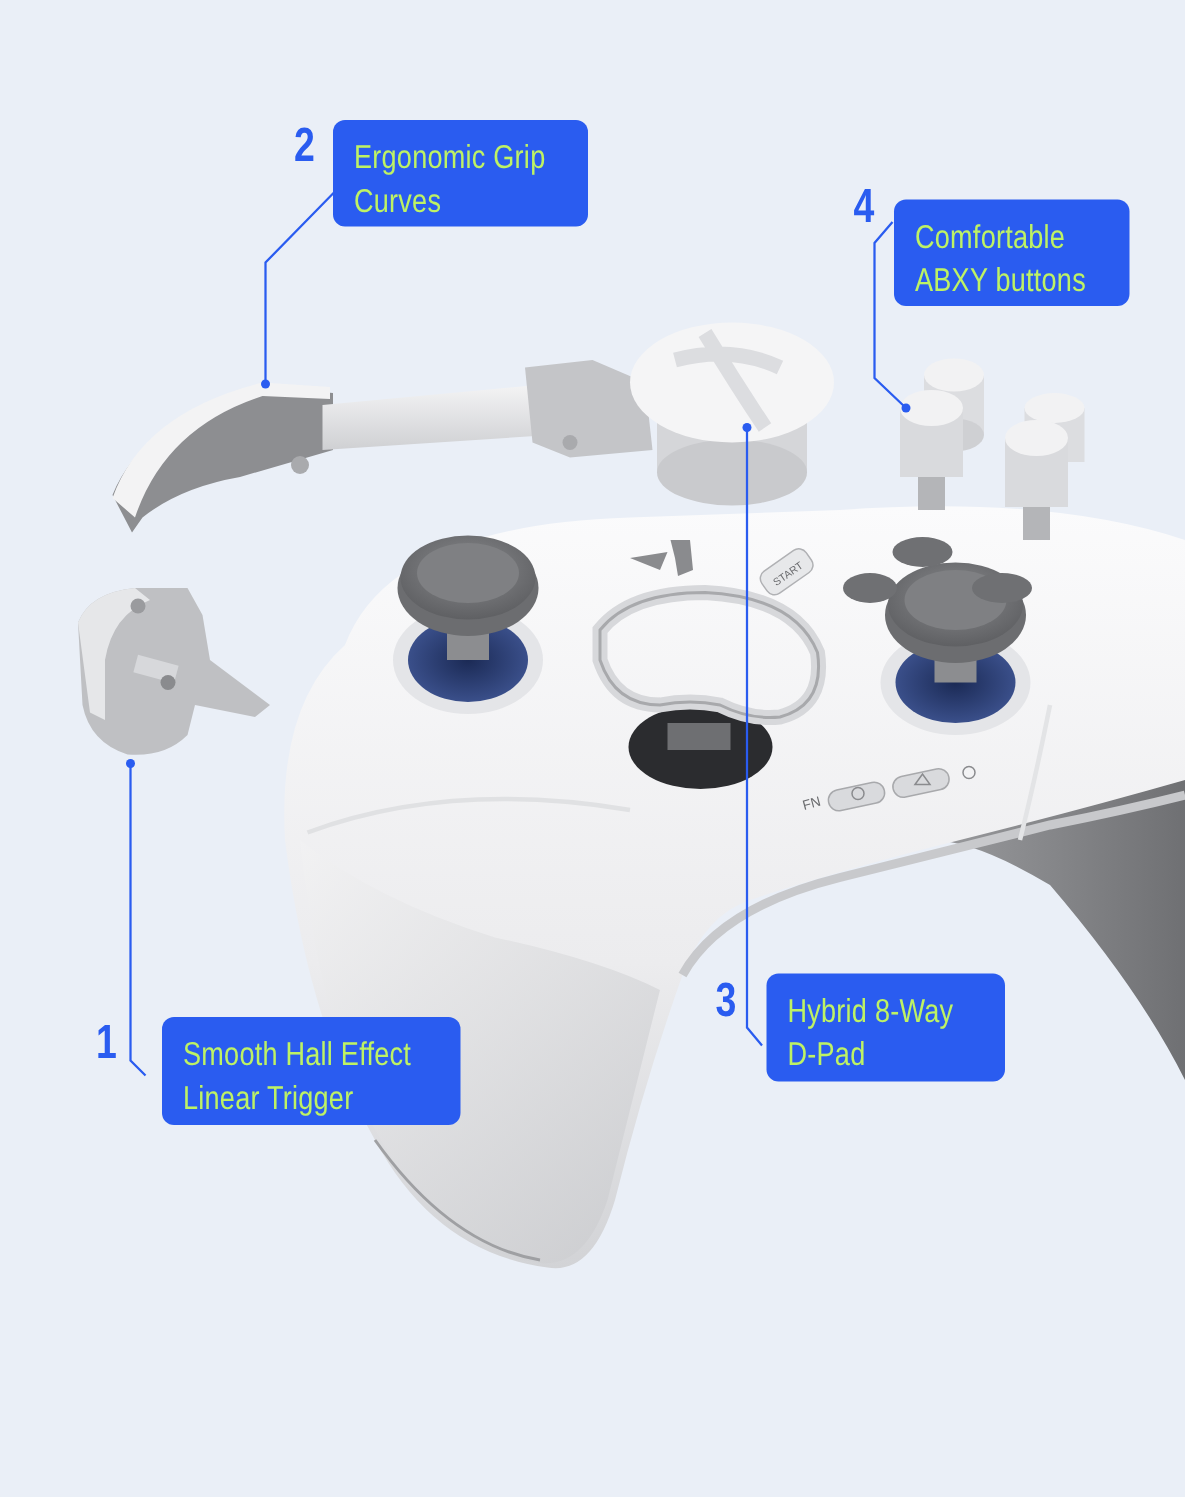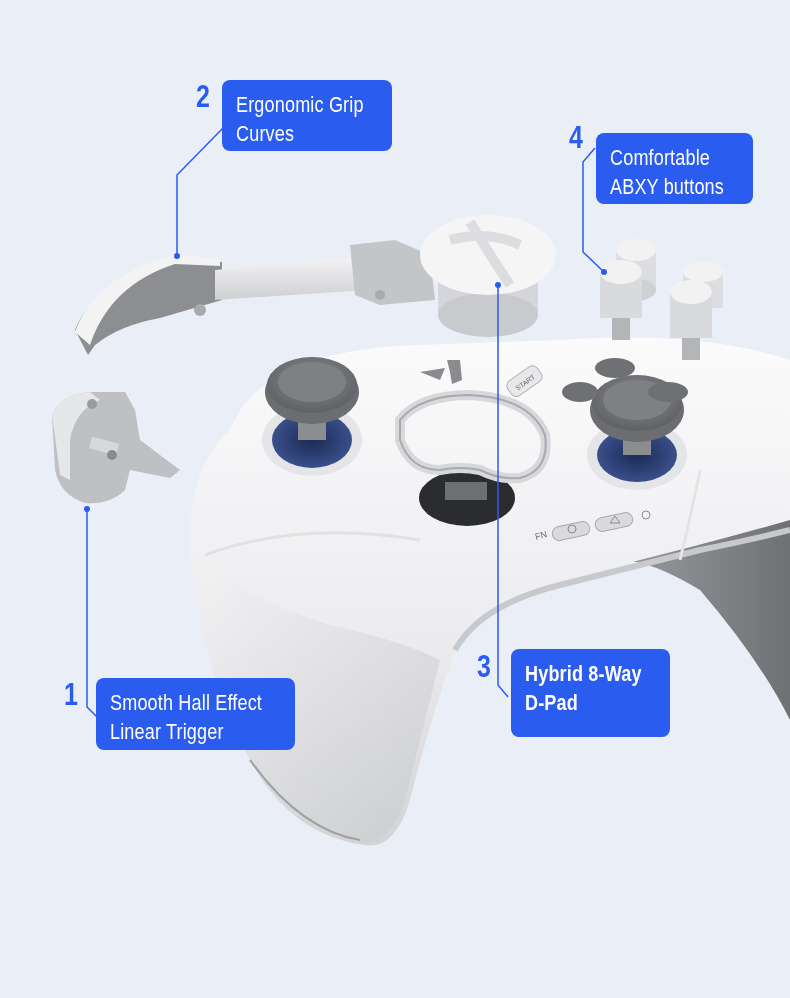--- a/index.html
+++ b/index.html
@@ -1,21 +1,21 @@
 <!DOCTYPE html>
 <html><head>
 <meta charset="utf-8">
 <style>
   html, body { margin: 0; padding: 0; }
   body { width: 790px; height: 998px; background: #eaeff7; overflow: hidden; position: relative; font-family: "Liberation Sans", "DejaVu Sans", sans-serif; }
   .stage { position: absolute; left: 0; top: 0; width: 790px; height: 998px; }
   .art { position: absolute; left: 0; top: 0; }
   .callout { position: absolute; }
   .num { position: absolute; color: #2a5cf0; font-weight: bold; font-size: 32px; line-height: 32px; font-family: "Liberation Sans Narrow", "Liberation Sans", sans-serif; transform: scaleX(0.78); transform-origin: left top; }
-  .label { position: absolute; background: #2a5cf0; color: #ffffff; border-radius: 8px; padding: 10px 4px 10px 14px; box-sizing: border-box; }
+  .label { position: absolute; background: #2a5cf0; color: #bef264; border-radius: 8px; padding: 10px 4px 10px 14px; box-sizing: border-box; }
   .label span { display: block; font-size: 22px; line-height: 29px; white-space: nowrap; transform: scaleX(0.82); transform-origin: left center; letter-spacing: 0.2px; }
 </style>
 </head>
 <body>
 
 <div class="stage">
   <svg class="art" width="790" height="998" viewBox="0 0 790 998">
     <defs>
       <linearGradient id="bodyG" x1="0" y1="0" x2="0" y2="1">
         <stop offset="0" stop-color="#fbfbfc"></stop>
@@ -180,26 +180,26 @@
   <div class="callout">
     <div class="num" style="left:569px; top:121px;">4</div>
     <div class="label" style="left:596px; top:121px; width:157px; height:71px;margin-top:12px;">
       <span>Comfortable</span>
       <span>ABXY buttons</span>
     </div>
   </div>
 
   <div class="callout">
     <div class="num" style="left:477px; top:650px;">3</div>
-    <div class="label" style="left:511px; top:649px; width:159px; height:88px;font-weight:bold;">
+    <div class="label" style="left:511px; top:649px; width:159px; height:72px;">
       <span>Hybrid 8-Way</span>
       <span>D-Pad</span>
     </div>
   </div>
 
   <div class="callout">
     <div class="num" style="left:64px; top:678px;">1</div>
-    <div class="label" style="left:96px; top:678px; width:199px; height:72px;">
+    <div class="label" style="left:108px; top:678px; width:199px; height:72px;">
       <span>Smooth Hall Effect</span>
       <span>Linear Trigger</span>
     </div>
   </div>
 </div>
 
 </body></html>

